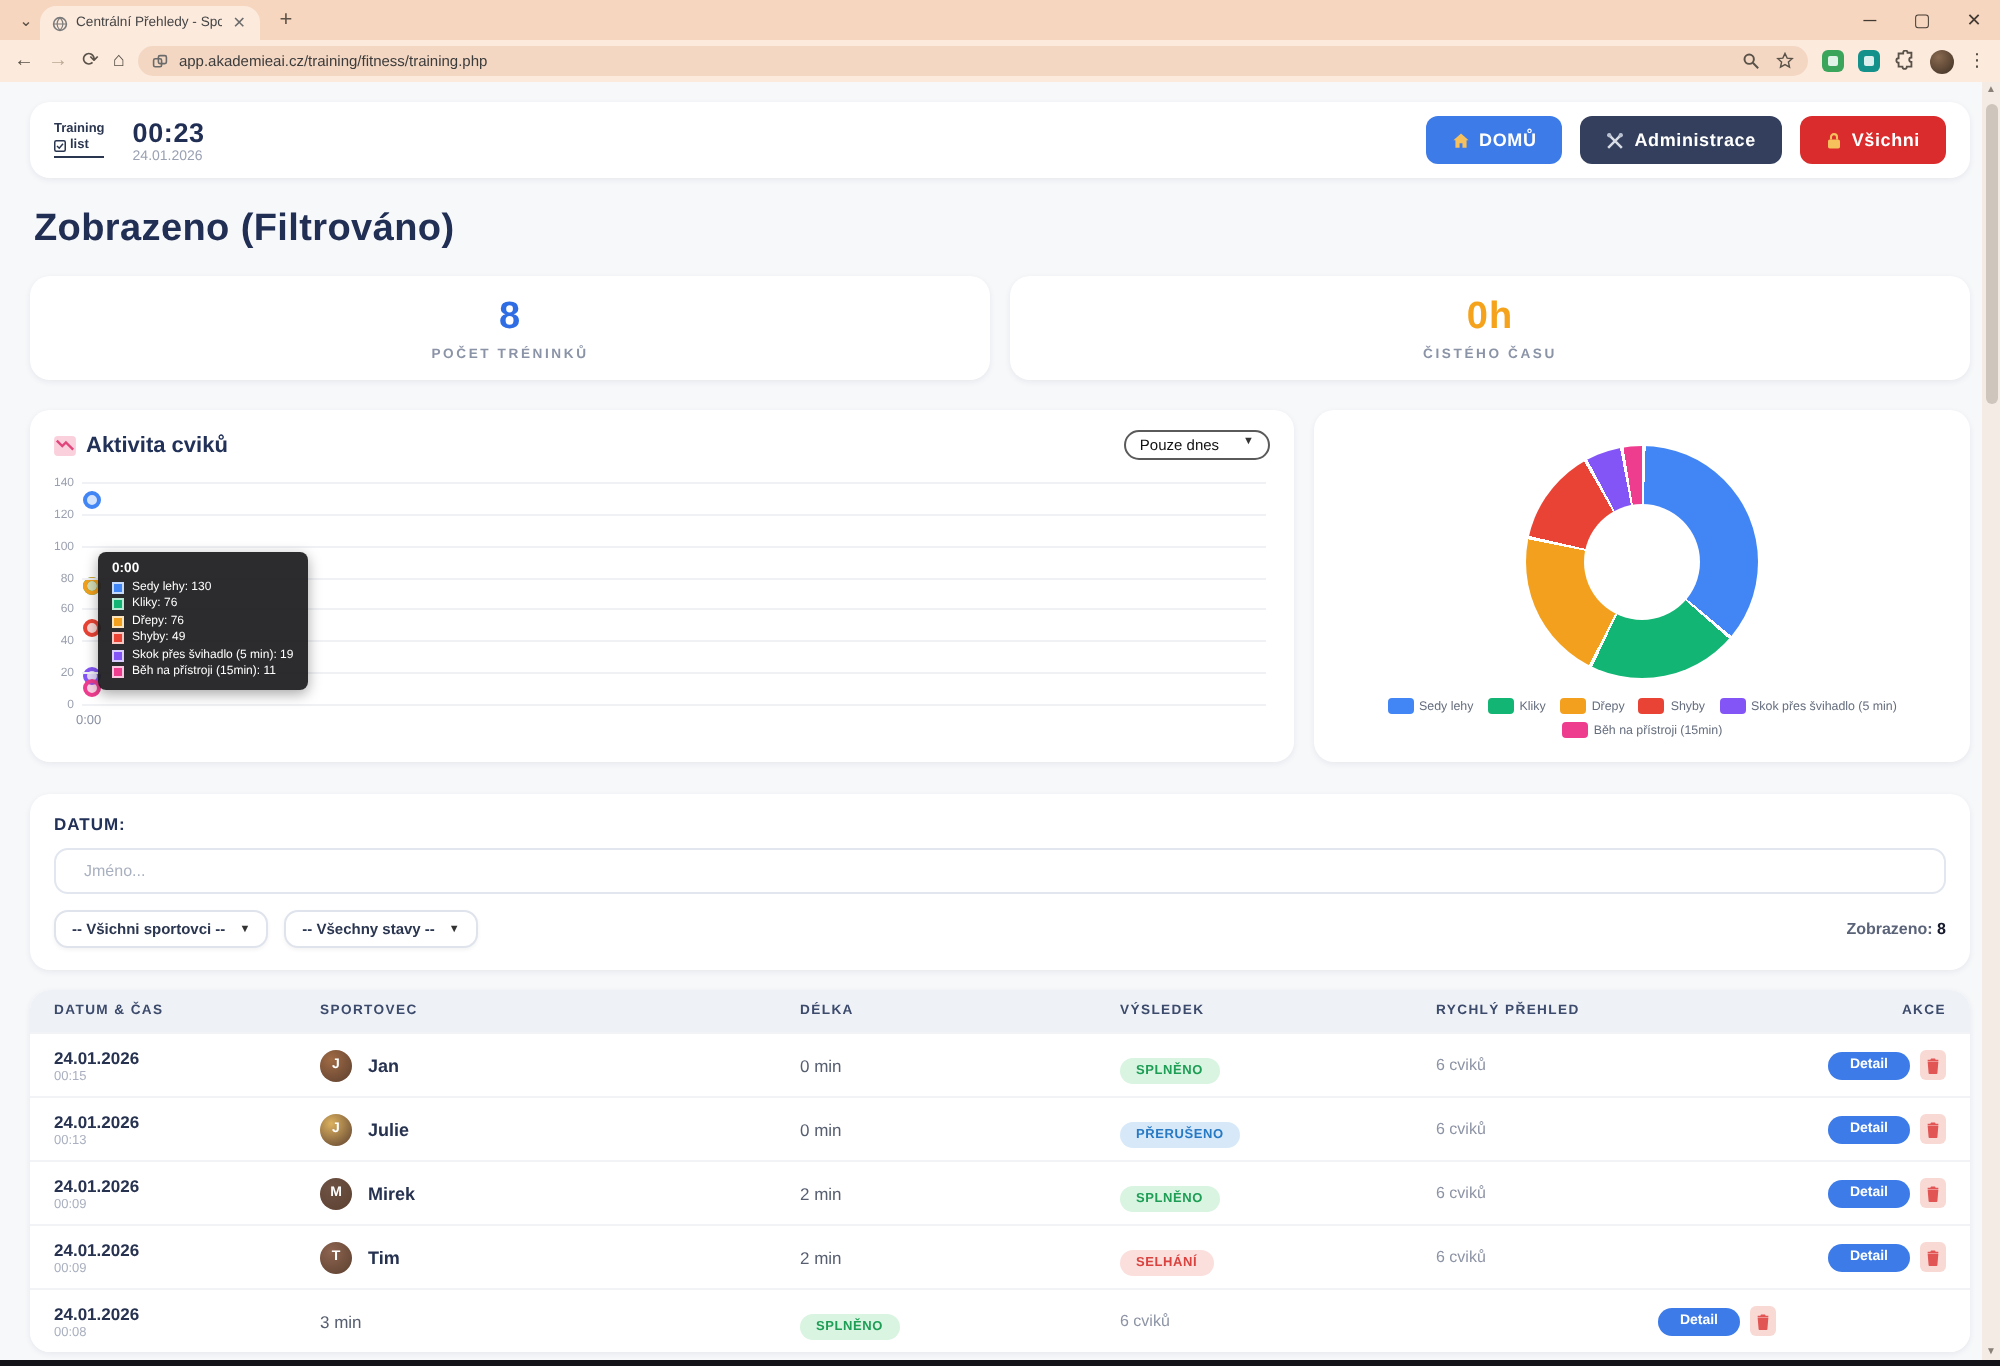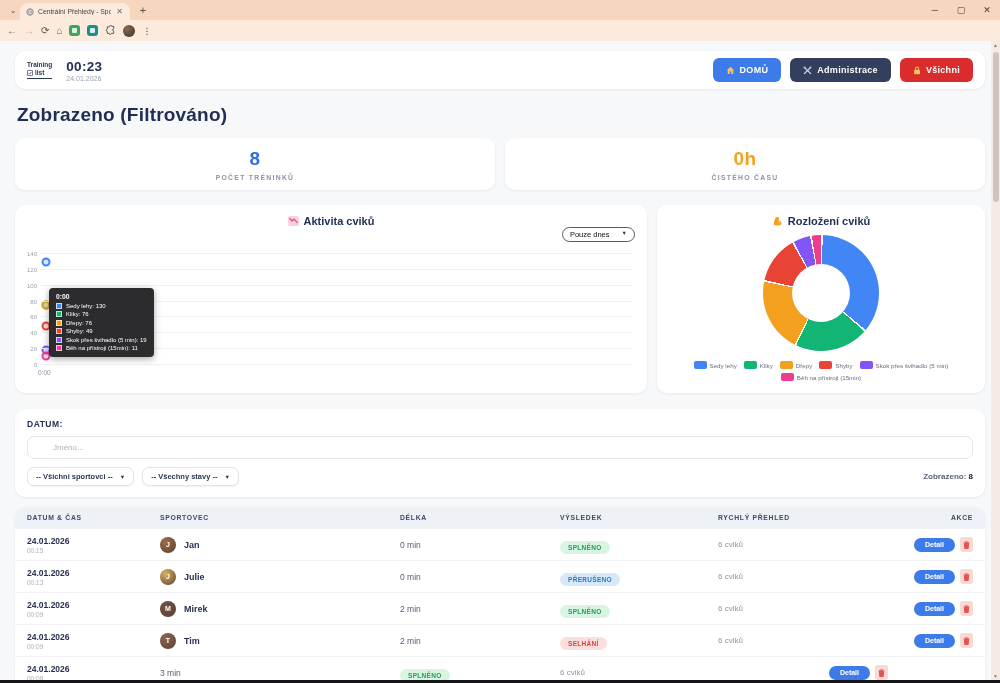--- a/index.html
+++ b/index.html
@@ -54,21 +54,21 @@
 
   .stats-row { display:flex; gap:10px; }
   .stat-card { flex:1; text-align:center; padding:10px 4px 9px; }
   .stat-value { font-size:19px; font-weight:800; letter-spacing:.5px; }
   .stat-label { font-size:6.8px; font-weight:bold; color:#8b93a7; letter-spacing:1.3px; margin-top:4px; }
 
   .charts-row { display:flex; gap:10px; margin-top:15px; }
   .chart-card { padding:10px 12px 12px; }
   .chart-card.left { flex:2; }
   .chart-card.right { flex:1; }
-  .chart-header { display:flex; align-items:center;flex-direction:column; }
+  .chart-header { display:flex; align-items:center; }
   .chart-title { font-size:11px; font-weight:800; color:#223158; display:flex; align-items:center; gap:5px; }
   .select-pill { margin-left:auto; border:1px solid #5a5a5a; border-radius:9px; background:#fff; font-size:7.5px; color:#111; padding:2px 7px; display:flex; align-items:flex-start; gap:12px; cursor:pointer; }
   .caret { font-size:5.5px; color:#333; }
 
   .plot-wrap { position:relative; height:126px; margin-top:10px; }
   .plot { position:absolute; left:14px; right:2px; top:2px; bottom:13px; }
   .gridline { position:absolute; left:0; right:0; height:1px; background:#f0f1f5; }
   .ylab { position:absolute; right:100%; padding-right:4px; font-size:6px; color:#9aa0ae; transform:translateY(50%); }
   .xlab { position:absolute; top:100%; left:-3px; margin-top:4px; font-size:6.5px; color:#8a91a2; }
   .point { position:absolute; left:5px; width:9px; height:9px; border-radius:50%; border:2px solid; transform:translate(-50%,50%); background:rgba(255,255,255,.4); }
@@ -78,21 +78,21 @@
   .tt-swatch { width:6px; height:6px; border:1px solid rgba(255,255,255,.7); flex-shrink:0; }
 
   .donut { width:116px; height:116px; border-radius:50%; margin:8px auto 10px; position:relative; }
   .donut::after { content:""; position:absolute; inset:29px; background:#fff; border-radius:50%; }
   .legend { display:flex; flex-wrap:wrap; justify-content:center; gap:4px 7px; padding:0 2px; }
   .leg-item { display:flex; align-items:center; gap:3px; font-size:6.2px; color:#666e7e; }
   .leg-chip { width:13px; height:8px; border-radius:2px; flex-shrink:0; }
 
   .filter-card { margin-top:16px; padding:10px 12px 11px; }
   .filter-label { font-size:8.5px; font-weight:800; color:#223158; letter-spacing:.5px; }
-  .filter-input { margin-top:7px; width:100%; border:1px solid #e2e6ef; border-radius:7px; padding:6px 25px; font-size:8px; color:#333; font-family:inherit; background:#fff; }
+  .filter-input { margin-top:7px; width:100%; border:1px solid #e2e6ef; border-radius:7px; padding:6px 14px; font-size:8px; color:#333; font-family:inherit; background:#fff; }
   .filter-input::placeholder { color:#a9b0bf; }
   .filter-row { display:flex; align-items:center; gap:8px; margin-top:8px; }
   .filter-select { border:1px solid #dfe3ec; border-radius:7px; background:#fff; box-shadow:0 1px 2px rgba(0,0,0,.05); padding:4px 8px; font-size:7.5px; font-weight:bold; color:#2b3650; display:flex; align-items:center; gap:7px; cursor:pointer; }
   .shown { margin-left:auto; font-size:8px; font-weight:bold; color:#5a6378; }
   .shown b { color:#15192b; }
 
   .table-card { margin-top:10px; overflow:hidden; }
   .thead, .trow { display:grid; grid-template-columns:133px 240px 160px 158px 170px 1fr; padding:0 12px; align-items:center; }
   .thead { background:#eef1f6; height:21px; }
   .th { font-size:6.8px; font-weight:800; color:#3c4a6b; letter-spacing:.7px; }
@@ -138,20 +138,36 @@
       <div class="win-btn">▢</div>
       <div class="win-btn">✕</div>
     </div>
   </div>
 
   <div class="toolbar">
     <span class="nav-ic">←</span>
     <span class="nav-ic disabled">→</span>
     <span class="nav-ic">⟳</span>
     <span class="nav-ic">⌂</span>
+    <div class="addressbar">
+      <svg width="8" height="8" viewBox="0 0 10 10">
+          <rect x="1" y="3" width="5" height="5" rx="1" fill="none" stroke="#6a6a6a" stroke-width="1"></rect>
+          <rect x="4" y="1" width="5" height="5" rx="1" fill="none" stroke="#6a6a6a" stroke-width="1"></rect>
+        </svg>
+      <span class="url-text">app.akademieai.cz/training/fitness/training.php</span>
+      <span class="addr-right">
+        <svg width="9" height="9" viewBox="0 0 10 10">
+            <circle cx="4" cy="4" r="2.6" fill="none" stroke="#5a5248" stroke-width="1.1"></circle>
+            <path d="M6 6l3 3" stroke="#5a5248" stroke-width="1.1"></path>
+          </svg>
+        <svg width="9" height="9" viewBox="0 0 10 10">
+            <path d="M5 .8l1.2 2.6 2.8.3-2.1 1.9.6 2.8L5 7 2.5 8.4l.6-2.8L1 3.7l2.8-.3z" fill="none" stroke="#5a5248" stroke-width=".8"></path>
+          </svg>
+      </span>
+    </div>
     <span class="ext-green"></span>
     <span class="ext-teal"></span>
     <svg width="11" height="11" viewBox="0 0 12 12">
         <path d="M5 1.5a1.2 1.2 0 0 1 2.4 0H9.5v2.6a1.2 1.2 0 0 0 0 2.4v2.6H7a1.2 1.2 0 0 1-2.4 0H2.5V6.9a1.2 1.2 0 0 1 0-2.4V1.9H5z" fill="none" stroke="#5a5248" stroke-width="1"></path>
       </svg>
     <span class="avatar-chrome"></span>
     <span class="dots">⋮</span>
   </div>
 
   <div class="page">
@@ -276,29 +292,20 @@
               <span class="ylab" style="bottom: 71.4286%;">100</span>
               <div class="gridline" style="bottom: 85.7143%;"></div>
               <span class="ylab" style="bottom: 85.7143%;">120</span>
               <div class="gridline" style="bottom: 100%;"></div>
               <span class="ylab" style="bottom: 100%;">140</span>
             </div>
         </div>
       </div>
 
       <div class="card chart-card right">
-        <div class="chart-header">
-          <div class="chart-title">
-            <svg width="11" height="10" viewBox="0 0 12 11">
-                <path d="M2 9c0-3 1-6 2.5-7.5C5.5.7 7 1 7.5 2S8 4 7 5c2 0 3.5 1.5 3.5 3S9 10.5 6.5 10.5 2 10 2 9z" fill="#f2a01d"></path>
-                <path d="M6.8 6.2c1 .2 1.8.9 1.9 1.8" fill="none" stroke="#fde3b0" stroke-width=".9"></path>
-              </svg>
-            <span>Rozložení cviků</span>
-          </div>
-        </div>
         <div class="donut" id="donut" style="background: conic-gradient(rgb(255, 255, 255) 0%, rgb(255, 255, 255) 0.5%, rgb(66, 133, 244) 0.5%, rgb(66, 133, 244) 36.0111%, rgb(255, 255, 255) 36.0111%, rgb(255, 255, 255) 36.5111%, rgb(18, 181, 115) 36.5111%, rgb(18, 181, 115) 57.0637%, rgb(255, 255, 255) 57.0637%, rgb(255, 255, 255) 57.5637%, rgb(242, 160, 29) 57.5637%, rgb(242, 160, 29) 78.1163%, rgb(255, 255, 255) 78.1163%, rgb(255, 255, 255) 78.6163%, rgb(233, 67, 53) 78.6163%, rgb(233, 67, 53) 91.6898%, rgb(255, 255, 255) 91.6898%, rgb(255, 255, 255) 92.1898%, rgb(132, 85, 246) 92.1898%, rgb(132, 85, 246) 96.9529%, rgb(255, 255, 255) 96.9529%, rgb(255, 255, 255) 97.4529%, rgb(238, 61, 143) 97.4529%, rgb(238, 61, 143) 100%);"></div>
         <div class="legend" id="legend">
             <div class="leg-item">
               <span class="leg-chip" style="background: rgb(66, 133, 244);"></span>
               <span>Sedy lehy</span>
             </div>
             <div class="leg-item">
               <span class="leg-chip" style="background: rgb(18, 181, 115);"></span>
               <span>Kliky</span>
             </div>

